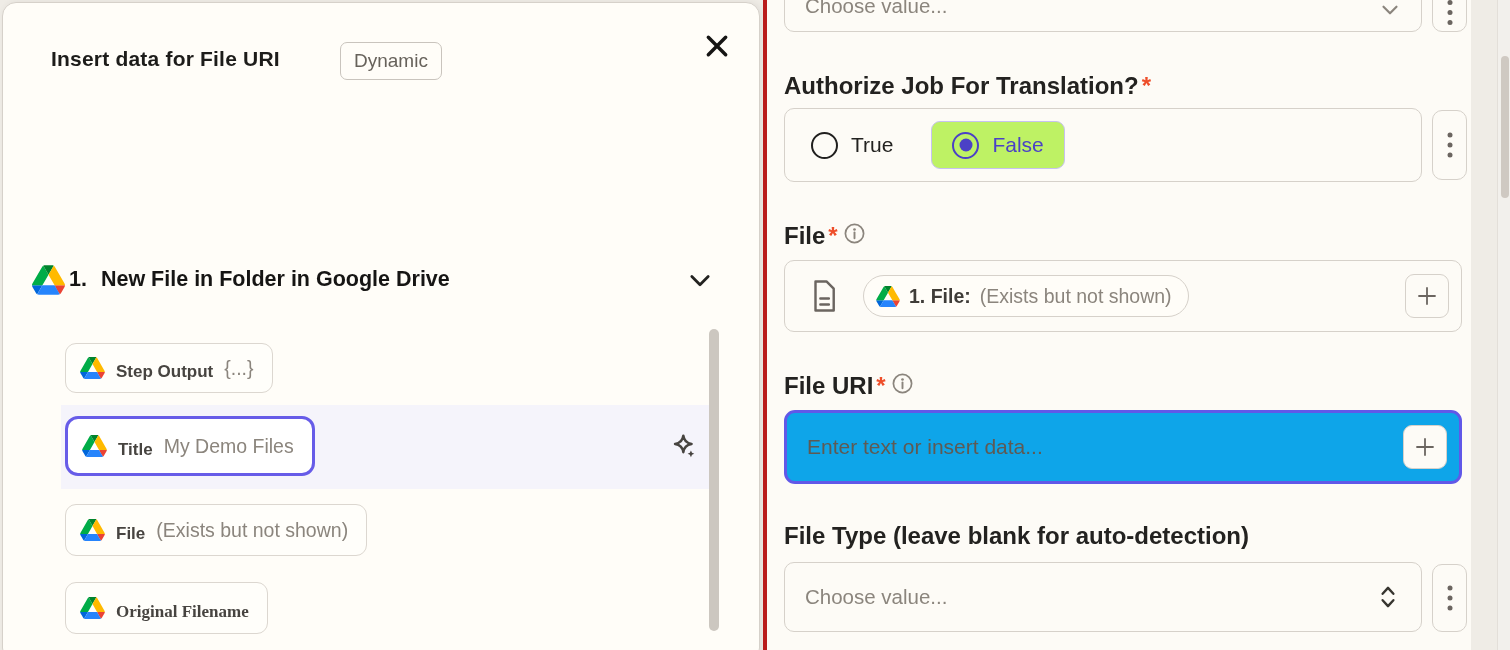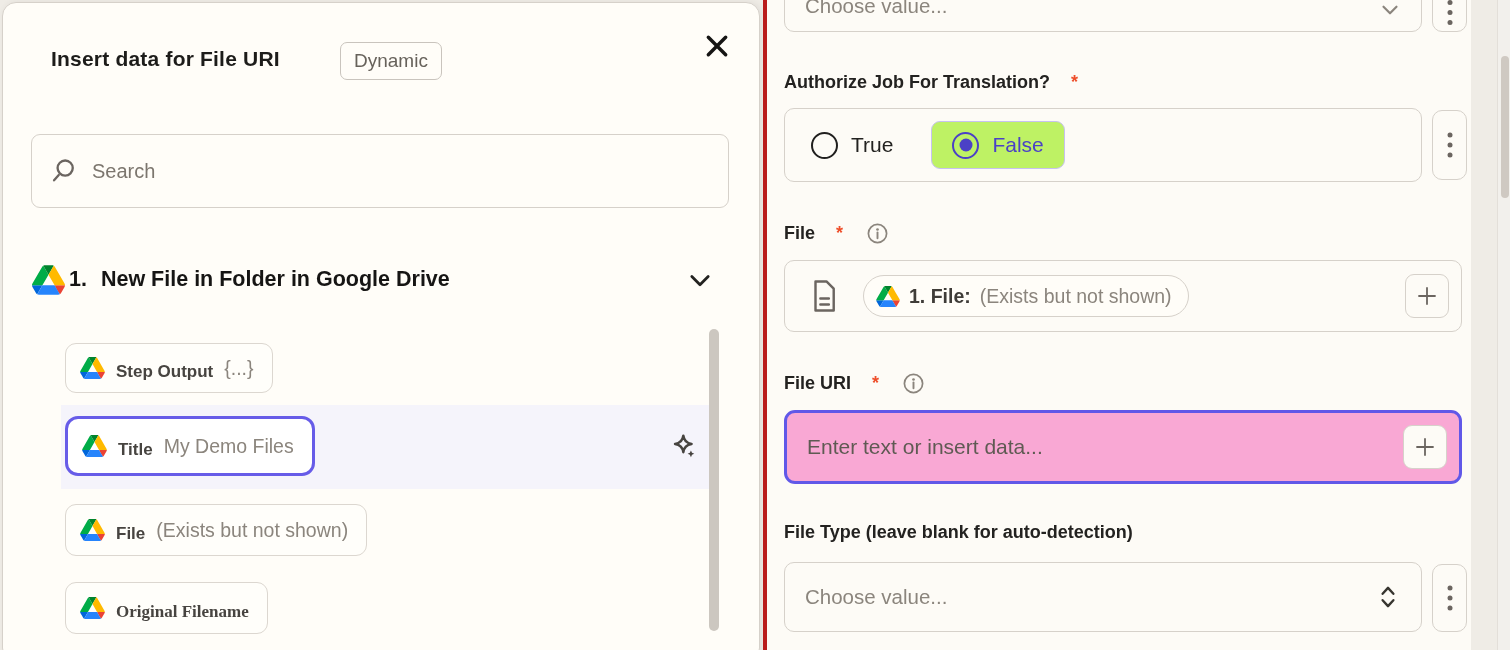--- a/index.html
+++ b/index.html
@@ -55,21 +55,21 @@
   
   .right-panel {
     position:absolute; left:763px; top:0; width:708px; height:650px;
     background:#fdfbf6; border-left:4px solid #b91c1c;
   }
   .field-box {
     position:absolute; background:#fdfbf6;
     border:1px solid #d6d1ca; border-radius:10px;
   }
   .fb-text { position:absolute; left:20px; font-size:20.5px; color:#8b857d; white-space:nowrap; }
-  .form-label { position:absolute; font-size:18px; font-weight:bold; color:#232220; white-space:nowrap; display:flex; align-items:center; gap:19px; }
+  .form-label { position:absolute; font-size:24px; font-weight:bold; color:#232220; white-space:nowrap; display:flex; gap:1px; }
   .req { color:#ee4e2a; font-weight:bold; margin-left:2px; }
   .kebab-btn {
     position:absolute; width:35px; border:1px solid #d6d1ca; border-radius:10px;
     background:#fdfbf6; cursor:pointer;
   }
   .kebab-dots { position:absolute; left:50%; transform:translateX(-50%); display:flex; flex-direction:column; gap:5px; }
   .kebab-dots i { width:5px; height:5px; border-radius:50%; background:#6b6560; display:block; }
   .plus-btn {
     position:absolute; right:12px; top:50%; transform:translateY(-50%);
     width:44px; height:44px; border:1px solid #d6d1ca; border-radius:9px;
@@ -90,21 +90,21 @@
   
   .token-pill {
     position:absolute; left:78px; top:50%; transform:translateY(-50%);
     height:42px; display:inline-flex; align-items:center; gap:9px; padding:0 16px 0 12px;
     background:#fffdf8; border:1px solid #d6d1ca; border-radius:21px; cursor:pointer; white-space:nowrap;
   }
   .token-pill .t-bold { font-size:19.5px; font-weight:bold; color:#3f3c38; }
   .token-pill .t-gray { font-size:19.5px; color:#8b857d; }
   .uri-input-box {
     position:absolute; left:17px; top:410px; width:678px; height:74px;
-    background:#f9a8d4; border:3px solid #6158e8; border-radius:11px;
+    background:#0ea5e9; border:3px solid #6158e8; border-radius:11px;
   }
   .uri-input-box input {
     position:absolute; left:20px; top:0; width:560px; height:100%;
     border:none; outline:none; background:transparent;
     font-family:"Liberation Sans", sans-serif; font-size:21px; color:#3a3835;
   }
   .uri-input-box input::placeholder { color:#5f5a53; opacity:1; }
   .rp-scroll-track { position:absolute; left:730px; top:0; width:13px; height:650px; background:#f2f0ec; border-left:1px solid #e3dfd9; }
   .rp-scroll-thumb { position:absolute; left:3px; top:56px; width:8px; height:142px; border-radius:4px; background:#cfc9c2; }
   .doc-icon { position:absolute; left:24px; top:50%; transform:translateY(-50%); }
@@ -116,27 +116,20 @@
 <div class="left-panel">
   <div class="lp-title">Insert data for File URI</div>
   <div class="lp-badge">Dynamic</div>
 
   <div class="close-btn">
     <svg width="26" height="26" viewBox="0 0 24 24">
       <path d="M4 4 L20 20 M20 4 L4 20" stroke="#161514" stroke-width="3.2" stroke-linecap="round" fill="none"></path>
     </svg>
   </div>
 
-  <div class="search-box">
-    <svg width="28" height="28" viewBox="0 0 24 24">
-      <circle cx="13" cy="9.5" r="6.5" stroke="#6b6560" stroke-width="2" fill="none"></circle>
-      <path d="M7.5 15.5 L3.5 20" stroke="#6b6560" stroke-width="2" stroke-linecap="round"></path>
-    </svg>
-    <input type="text" placeholder="Search" style="">
-  </div>
 
   <div class="section-row">
     <svg class="drive-icon" width="33" height="30" viewBox="0 0 87.3 78">
       <path fill="#0066da" d="m6.6 66.85 3.85 6.65c.8 1.4 1.95 2.5 3.3 3.3l13.75-23.8h-27.5c0 1.55.4 3.1 1.2 4.5z"></path>
       <path fill="#00ac47" d="m43.65 25-13.75-23.8c-1.35.8-2.5 1.9-3.3 3.3l-25.4 44a9.06 9.06 0 0 0-1.2 4.5h27.5z"></path>
       <path fill="#ea4335" d="m73.55 76.8c1.35-.8 2.5-1.9 3.3-3.3l1.6-2.75 7.65-13.25c.8-1.4 1.2-2.95 1.2-4.5h-27.5l5.85 11.5z"></path>
       <path fill="#00832d" d="m43.65 25 13.75-23.8c-1.35-.8-2.9-1.2-4.5-1.2h-18.5c-1.6 0-3.15.45-4.5 1.2z"></path>
       <path fill="#2684fc" d="m59.8 53h-32.3l-13.75 23.8c1.35.8 2.9 1.2 4.5 1.2h50.8c1.6 0 3.15-.45 4.5-1.2z"></path>
       <path fill="#ffba00" d="m73.4 26.5-12.7-22c-.8-1.4-1.95-2.5-3.3-3.3l-13.75 23.8 16.15 28h27.45c0-1.55-.4-3.1-1.2-4.5z"></path>
     </svg>

